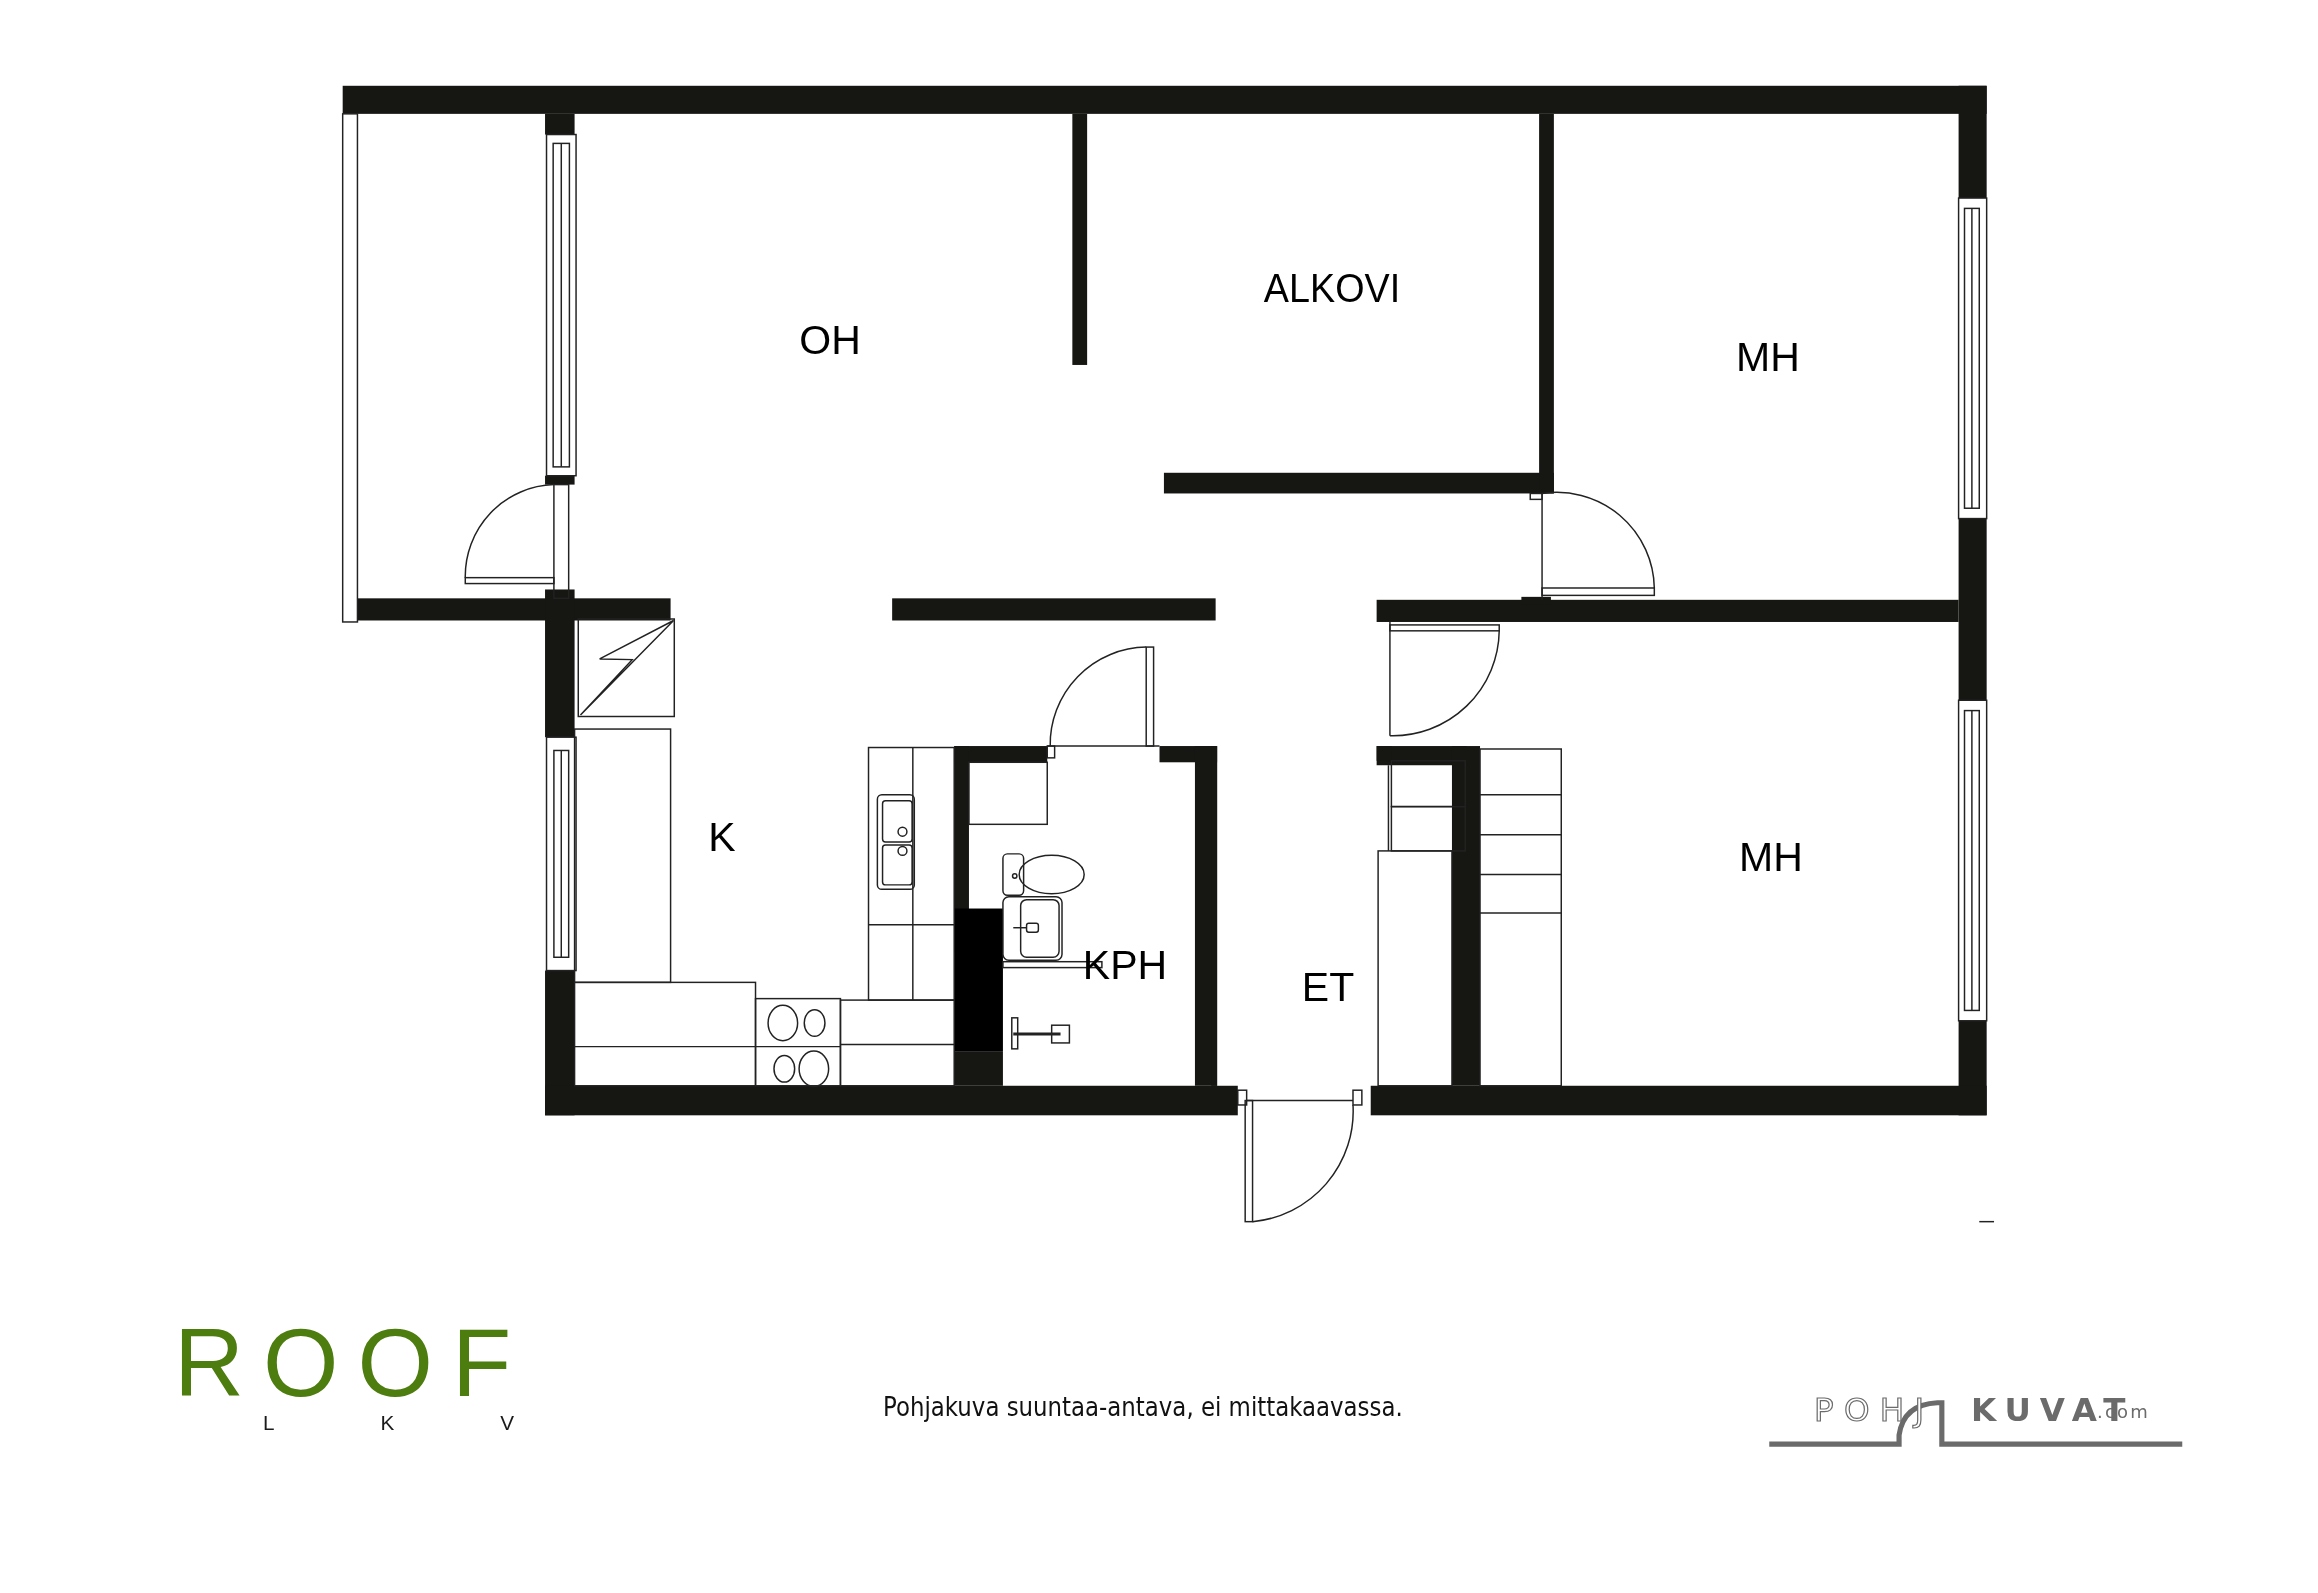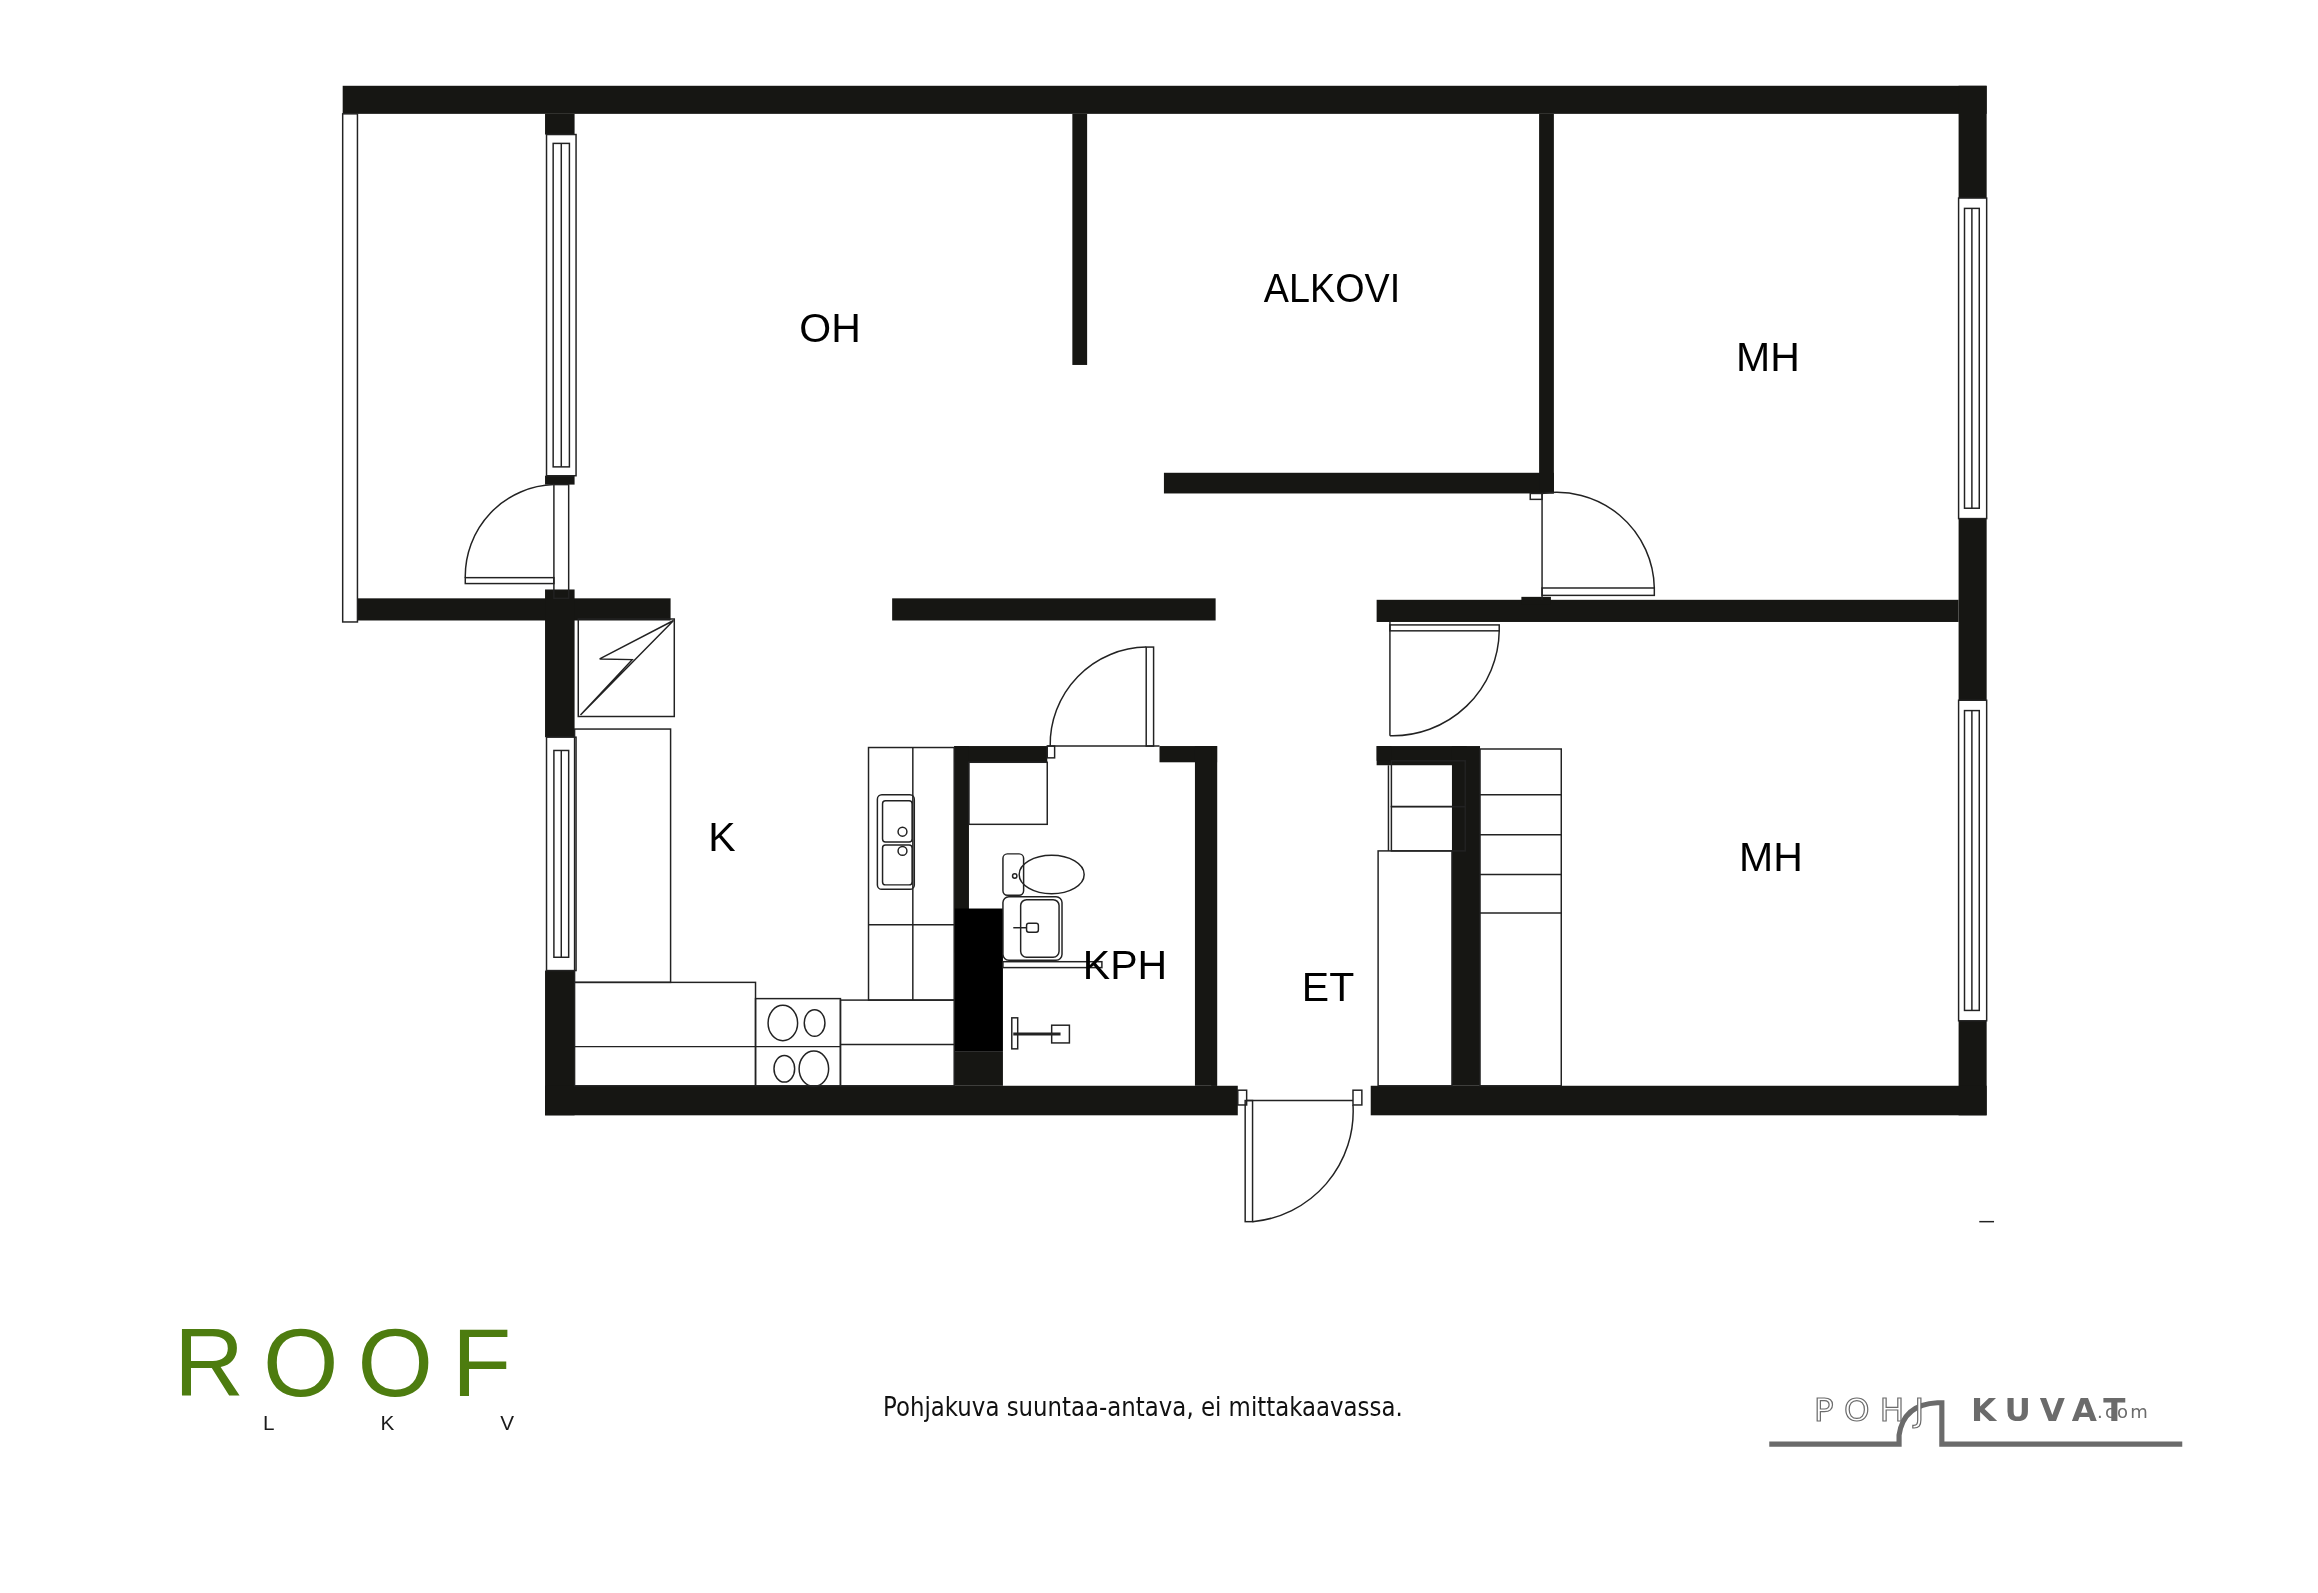--- a/index.html
+++ b/index.html
@@ -161,21 +161,21 @@
     <line x1="2670" y1="282" x2="2670" y2="688"></line>
 
     <rect x="2652" y="948" width="38" height="434"></rect>
     <rect x="2660" y="962" width="20" height="406"></rect>
     <line x1="2670" y1="962" x2="2670" y2="1368"></line>
 
     <line x1="2680" y1="1654" x2="2700" y2="1654"></line>
   </g>
 </svg>
 
-<div class="room-label" style="left:830px; top:328px;">OH</div>
+<div class="room-label" style="left:830px; top:340px;">OH</div>
 <div class="room-label condensed" style="left:1332px; top:288px;">ALKOVI</div>
 <div class="room-label" style="left:1768px; top:357px;">MH</div>
 <div class="room-label" style="left:1771px; top:857px;">MH</div>
 <div class="room-label" style="left:722px; top:837px;">K</div>
 <div class="room-label" style="left:1125px; top:965px;">KPH</div>
 <div class="room-label" style="left:1328px; top:987px;">ET</div>
 
 <div id="roof-logo">
   <div id="roof-word">ROOF</div>
   <div id="roof-sub">

